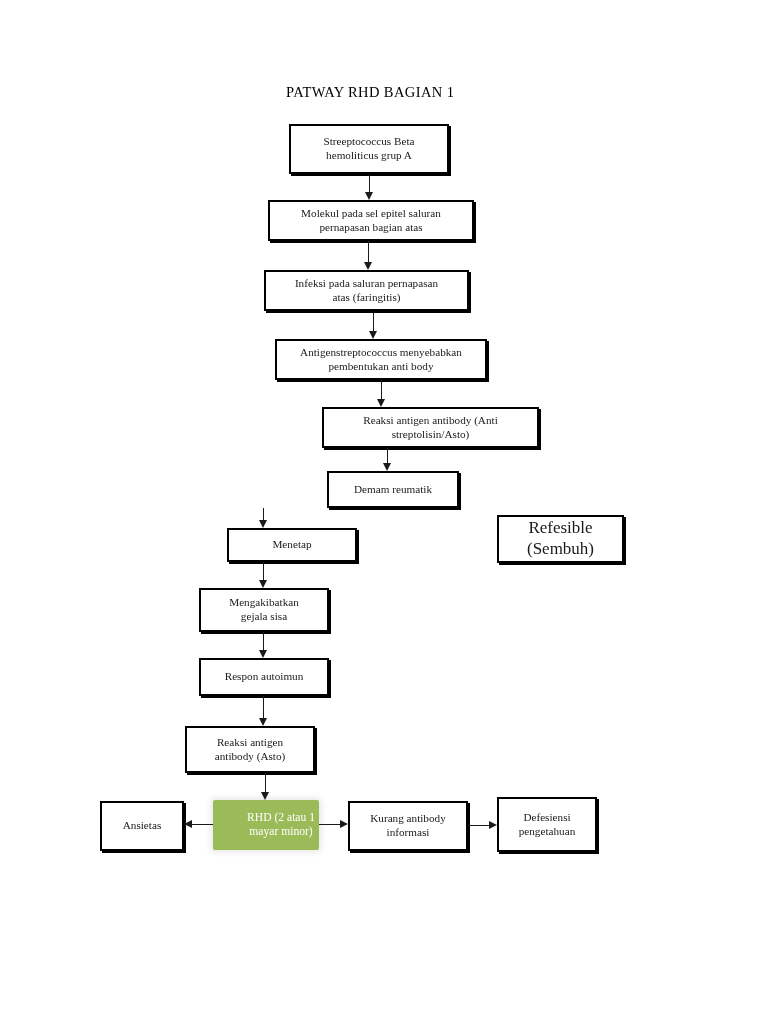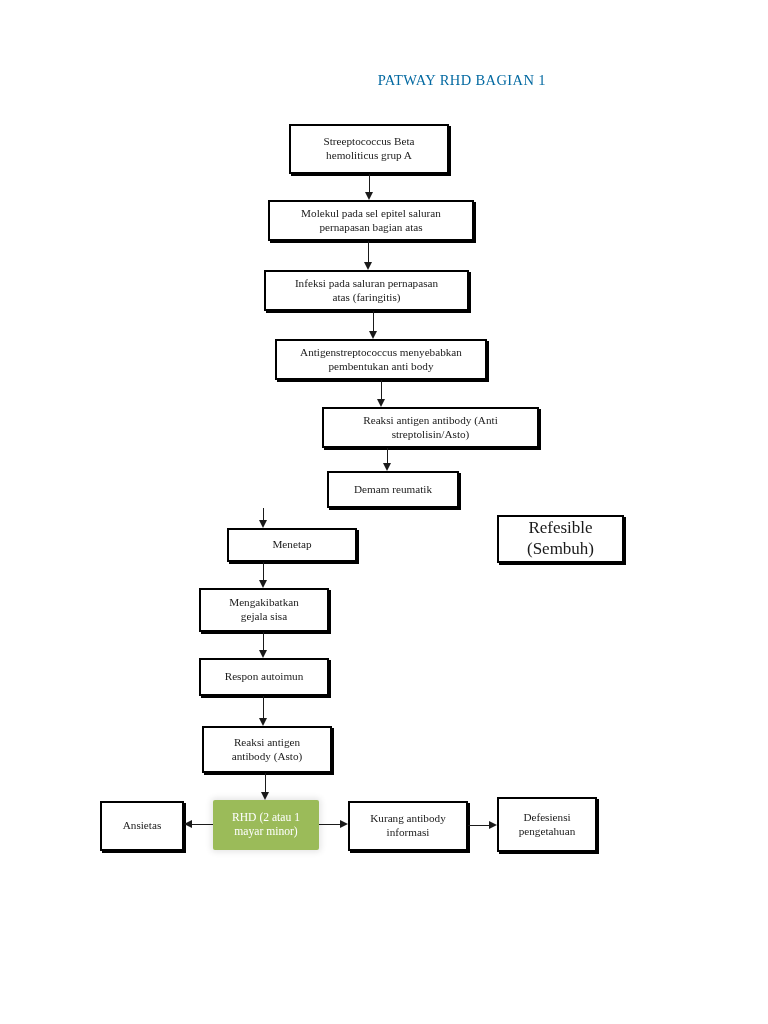--- a/index.html
+++ b/index.html
@@ -22,27 +22,26 @@
     left: 0;
     top: 0;
     width: 768px;
     height: 1024px;
   }
 
   
   .title {
     position: absolute;
     left: 286px;
-    top: 72px;
+    top: 84px;
     width: 260px;
     font-size: 14.5px;
     letter-spacing: 0.4px;
     white-space: nowrap;
-    color: #0369a1;
-    text-align: right;
+    color: #000000;
   }
 
   
   .node {
     position: absolute;
     box-sizing: border-box;
     background: #ffffff;
     border: 2px solid #000000;
     display: flex;
     align-items: center;
@@ -66,20 +65,21 @@
   }
 
   
   .node.green {
     border: none;
     background: #9bbb59;
     color: #ffffff;
     box-shadow: 0 0 6px 2px rgba(0,0,0,0.10);
     border-radius: 2px;
     font-size: 11.6px;
+    justify-content: flex-end;
   }
 
   
   .vline {
     position: absolute;
     width: 0;
     border-left: 1.6px solid #1a1a1a;
   }
   .hline {
     position: absolute;
@@ -152,21 +152,21 @@
       <div class="node" style="left: 199px; top: 528px; width: 130px; height: 34px; margin-left: 28px;">
         <span class="lbl">Menetap</span>
       </div>
       <div class="node" style="left: 199px; top: 588px; width: 130px; height: 44px;">
         <span class="lbl">Mengakibatkan
 gejala sisa</span>
       </div>
       <div class="node" style="left: 199px; top: 658px; width: 130px; height: 38px;">
         <span class="lbl">Respon autoimun</span>
       </div>
-      <div class="node" style="left: 202px; top: 726px; width: 130px; height: 47px; align-items: center;">
+      <div class="node" style="left: 185px; top: 726px; width: 130px; height: 47px; align-items: center;">
         <span class="lbl">Reaksi antigen
 antibody (Asto)</span>
       </div>
       <div class="node" style="left: 100px; top: 801px; width: 84px; height: 50px;">
         <span class="lbl">Ansietas</span>
       </div>
       <div class="node green" style="left: 213px; top: 800px; width: 106px; height: 50px;">
         <span class="lbl">RHD (2 atau 1
 mayar minor)</span>
       </div>

